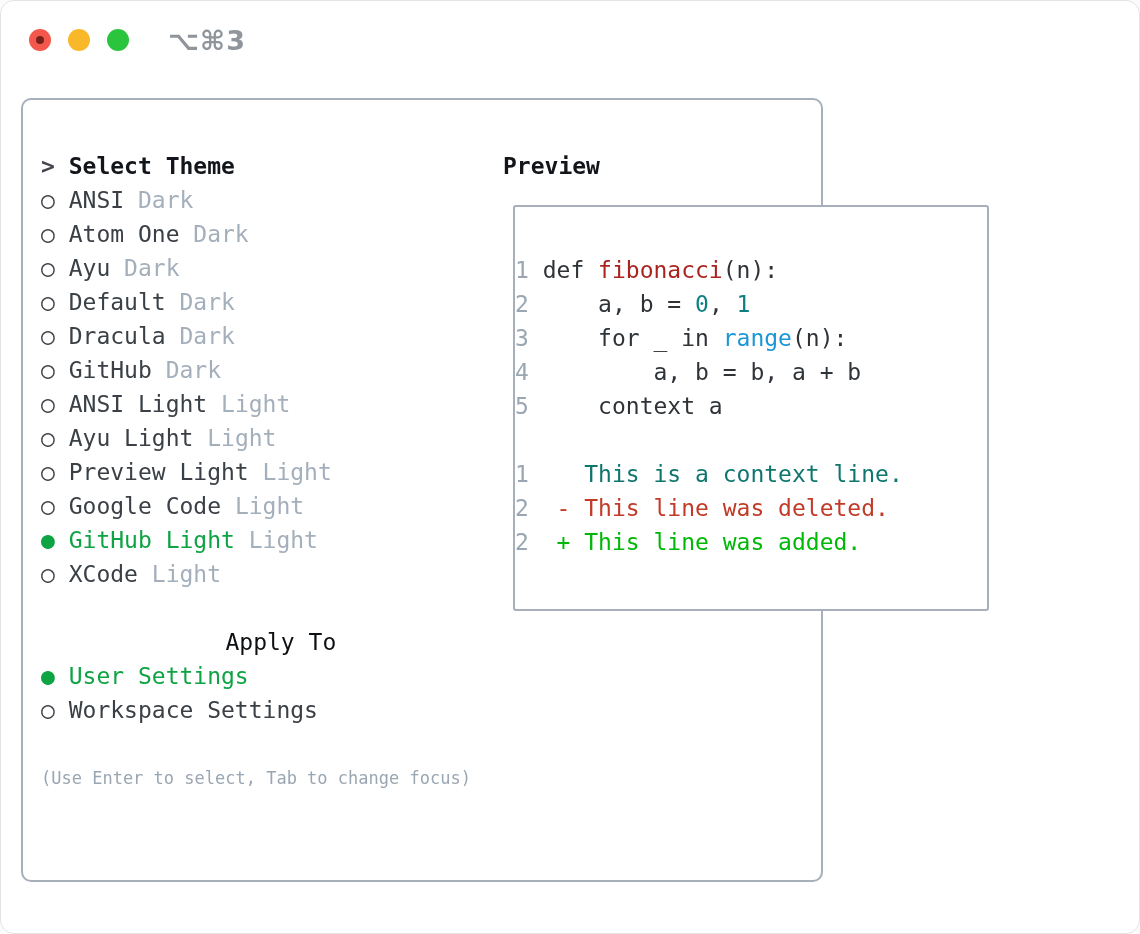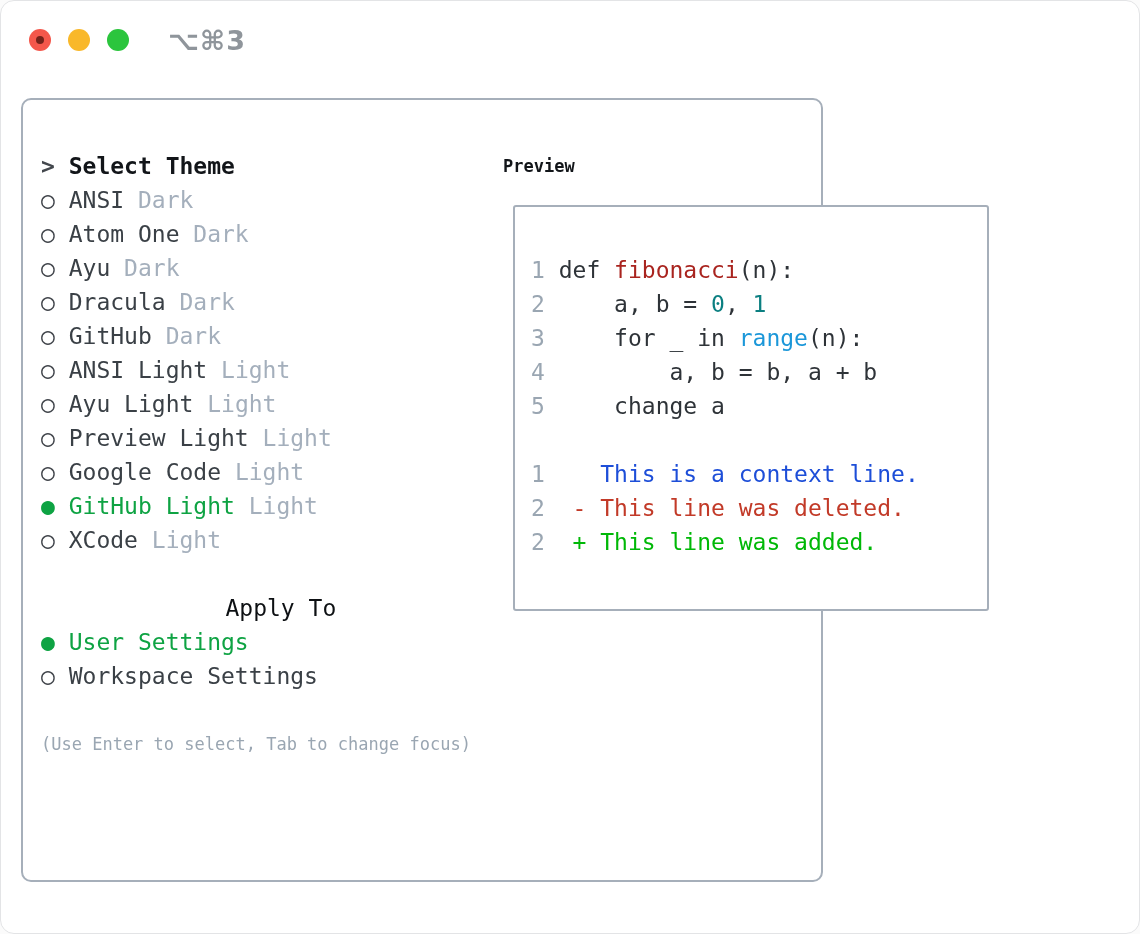--- a/index.html
+++ b/index.html
@@ -45,35 +45,35 @@
   .row.selected .tag { color:#a4afbc; }
   .row.subheader { color:#0d1013;text-align:center; }
   .spacer { height:34px; }
   .hint {
     width:452px; margin-top:0;
     font-size:17px; line-height:34px; color:#9aa6b2;
   }
   
   .preview-title {
     position:absolute; left:480px; top:49px;
-    font-size:17px; line-height:34px; font-weight:bold; color:#121519; white-space:pre;
+    font-size:23px; line-height:34px; font-weight:bold; color:#121519; white-space:pre;
   }
   .preview-box {
     position:absolute; left:490px; top:105px; width:476px; height:406px;
     border:2px solid #a6afba; border-radius:3px; box-sizing:border-box;
     background:#ffffff;
-    padding:46px 0 0 16px; overflow:hidden;
+    padding:46px 0 0 0; overflow:hidden;
   }
   .code-line { white-space:pre; font-size:23px; line-height:34px; }
   .gutter { color:#9aa6b2; }
   .c-plain   { color:#2e3338; }
   .c-func    { color:var(--c-func); }
   .c-number  { color:var(--c-number); }
   .c-builtin { color:var(--c-builtin); }
-  .c-context { color:#1d4ed8; }
+  .c-context { color:#0f766e; }
   .c-deleted { color:var(--c-deleted); }
   .c-added   { color:var(--c-added); }
 </style>
 </head>
 <body>
 
 <div class="window">
 
   <div class="titlebar">
     <div class="dot dot-red"></div>
@@ -84,20 +84,21 @@
 
   <div class="panel">
 
     <div class="col-left">
       <div class="row header"><span class="marker">&gt; </span><span>Select Theme</span></div>
 
       <div>
           <div class="row"><span class="marker">○ </span><span class="label">ANSI </span><span class="tag">Dark</span></div>
           <div class="row"><span class="marker">○ </span><span class="label">Atom One </span><span class="tag">Dark</span></div>
           <div class="row"><span class="marker">○ </span><span class="label">Ayu </span><span class="tag">Dark</span></div>
+          <div class="row"><span class="marker">○ </span><span class="label">Default </span><span class="tag">Dark</span></div>
           <div class="row"><span class="marker">○ </span><span class="label">Dracula </span><span class="tag">Dark</span></div>
           <div class="row"><span class="marker">○ </span><span class="label">GitHub </span><span class="tag">Dark</span></div>
           <div class="row"><span class="marker">○ </span><span class="label">ANSI Light </span><span class="tag">Light</span></div>
           <div class="row"><span class="marker">○ </span><span class="label">Ayu Light </span><span class="tag">Light</span></div>
           <div class="row"><span class="marker">○ </span><span class="label">Preview Light </span><span class="tag">Light</span></div>
           <div class="row"><span class="marker">○ </span><span class="label">Google Code </span><span class="tag">Light</span></div>
           <div class="row selected"><span class="marker">● </span><span class="label">GitHub Light </span><span class="tag">Light</span></div>
           <div class="row"><span class="marker">○ </span><span class="label">XCode </span><span class="tag">Light</span></div>
         </div>
 
@@ -116,21 +117,21 @@
     </div>
 
     <div class="preview-title">Preview</div>
 
     <div class="preview-box">
       <div>
           <div class="code-line"><span class="gutter">1 </span><span class="c-plain">def </span><span class="c-func">fibonacci</span><span class="c-plain">(n):</span></div>
           <div class="code-line"><span class="gutter">2 </span><span class="c-plain">    a, b = </span><span class="c-number">0</span><span class="c-plain">, </span><span class="c-number">1</span></div>
           <div class="code-line"><span class="gutter">3 </span><span class="c-plain">    for _ in </span><span class="c-builtin">range</span><span class="c-plain">(n):</span></div>
           <div class="code-line"><span class="gutter">4 </span><span class="c-plain">        a, b = b, a + b</span></div>
-          <div class="code-line"><span class="gutter">5 </span><span class="c-plain">    change a</span></div>
+          <div class="code-line"><span class="gutter">5 </span><span class="c-plain">    context a</span></div>
           <div class="code-line"><span class="gutter">  </span><span class="c-plain"> </span></div>
           <div class="code-line"><span class="gutter">1 </span><span class="c-context">   This is a context line.</span></div>
           <div class="code-line"><span class="gutter">2 </span><span class="c-deleted"> - This line was deleted.</span></div>
           <div class="code-line"><span class="gutter">2 </span><span class="c-added"> + This line was added.</span></div>
         </div>
     </div>
 
   </div>
 </div>
 

